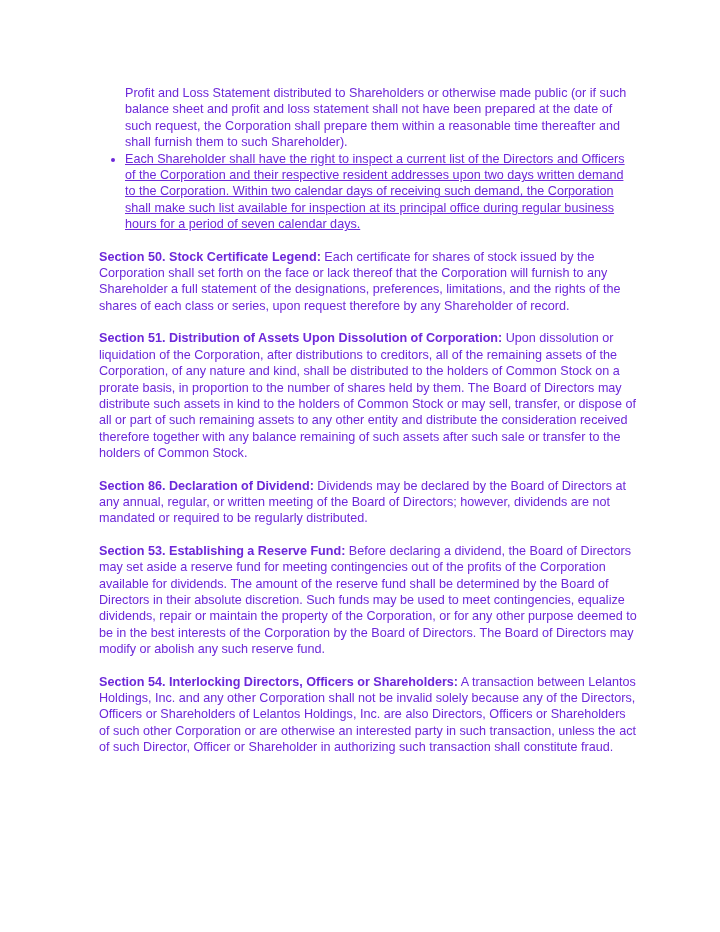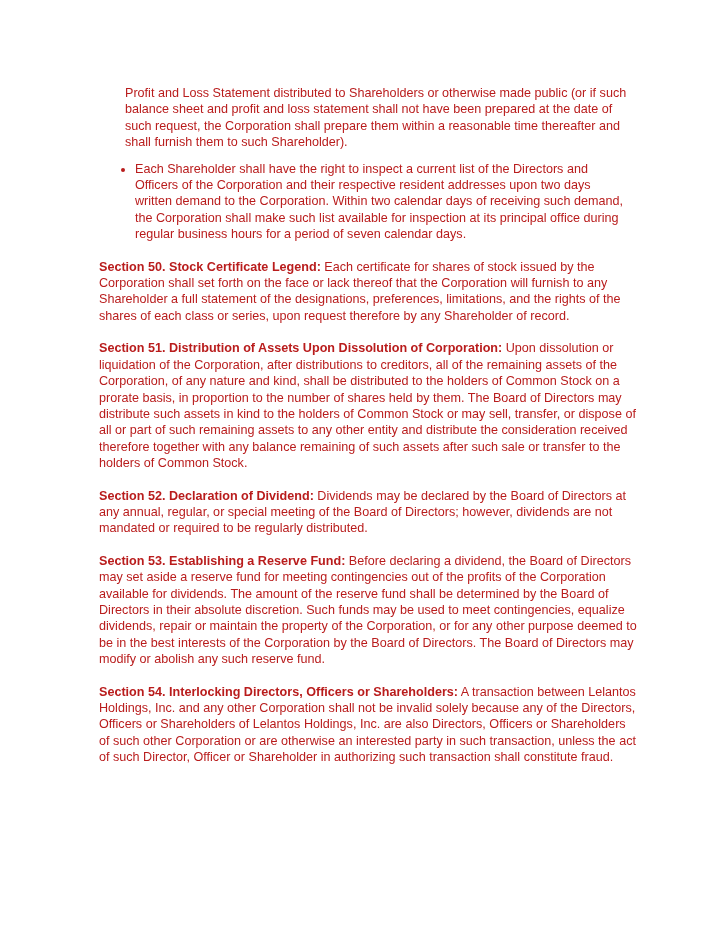--- a/index.html
+++ b/index.html
@@ -6,41 +6,42 @@
     margin: 0;
     padding: 0;
     background: #ffffff;
   }
   .page {
     position: relative;
     width: 720px;
     height: 932px;
     box-sizing: border-box;
     background: #ffffff;
-    color: #b91c1c;
+    color: #6d28d9;
     font-family: "Liberation Sans", "DejaVu Sans", sans-serif;
     font-size: 12.6px;
     line-height: 16.4px;
     padding: 85px 83px 28px 83px;
     overflow: hidden;
   }
   .list-block {
     margin: 0 0 16px 0;
   }
   .continuation {
     margin: 0 0 0 42px;
   }
   ul.bullets {
     margin: 0;
     padding: 0 0 0 42px;
     list-style: disc outside;
   }
   ul.bullets li {
-    margin: 10px;
+    margin: 0;
     padding: 0;
+    text-decoration: underline;
   }
   p.section {
     margin: 16px 0 0 16px;
   }
   p.section:first-child {
     margin-top: 0;
   }
   strong {
     font-weight: bold;
   }
@@ -53,18 +54,18 @@
   <div class="list-block">
     <div class="continuation">Profit and Loss Statement distributed to Shareholders or otherwise made public (or if such balance sheet and profit and loss statement shall not have been prepared at the date of such request, the Corporation shall prepare them within a reasonable time thereafter and shall furnish them to such Shareholder).</div>
     <ul class="bullets">
         <li>Each Shareholder shall have the right to inspect a current list of the Directors and Officers of the Corporation and their respective resident addresses upon two days written demand to the Corporation. Within two calendar days of receiving such demand, the Corporation shall make such list available for inspection at its principal office during regular business hours for a period of seven calendar days.</li>
       </ul>
   </div>
 
   <div>
       <p class="section"><strong>Section 50. Stock Certificate Legend:</strong> <span>Each certificate for shares of stock issued by the Corporation shall set forth on the face or lack thereof that the Corporation will furnish to any Shareholder a full statement of the designations, preferences, limitations, and the rights of the shares of each class or series, upon request therefore by any Shareholder of record.</span></p>
       <p class="section"><strong>Section 51. Distribution of Assets Upon Dissolution of Corporation:</strong> <span>Upon dissolution or liquidation of the Corporation, after distributions to creditors, all of the remaining assets of the Corporation, of any nature and kind, shall be distributed to the holders of Common Stock on a prorate basis, in proportion to the number of shares held by them. The Board of Directors may distribute such assets in kind to the holders of Common Stock or may sell, transfer, or dispose of all or part of such remaining assets to any other entity and distribute the consideration received therefore together with any balance remaining of such assets after such sale or transfer to the holders of Common Stock.</span></p>
-      <p class="section"><strong>Section 52. Declaration of Dividend:</strong> <span>Dividends may be declared by the Board of Directors at any annual, regular, or special meeting of the Board of Directors; however, dividends are not mandated or required to be regularly distributed.</span></p>
+      <p class="section"><strong>Section 86. Declaration of Dividend:</strong> <span>Dividends may be declared by the Board of Directors at any annual, regular, or written meeting of the Board of Directors; however, dividends are not mandated or required to be regularly distributed.</span></p>
       <p class="section"><strong>Section 53. Establishing a Reserve Fund:</strong> <span>Before declaring a dividend, the Board of Directors may set aside a reserve fund for meeting contingencies out of the profits of the Corporation available for dividends. The amount of the reserve fund shall be determined by the Board of Directors in their absolute discretion. Such funds may be used to meet contingencies, equalize dividends, repair or maintain the property of the Corporation, or for any other purpose deemed to be in the best interests of the Corporation by the Board of Directors. The Board of Directors may modify or abolish any such reserve fund.</span></p>
       <p class="section"><strong>Section 54. Interlocking Directors, Officers or Shareholders:</strong> <span>A transaction between Lelantos Holdings, Inc. and any other Corporation shall not be invalid solely because any of the Directors, Officers or Shareholders of Lelantos Holdings, Inc. are also Directors, Officers or Shareholders of such other Corporation or are otherwise an interested party in such transaction, unless the act of such Director, Officer or Shareholder in authorizing such transaction shall constitute fraud.</span></p>
     </div>
 
 </div>
 
 </body></html>

